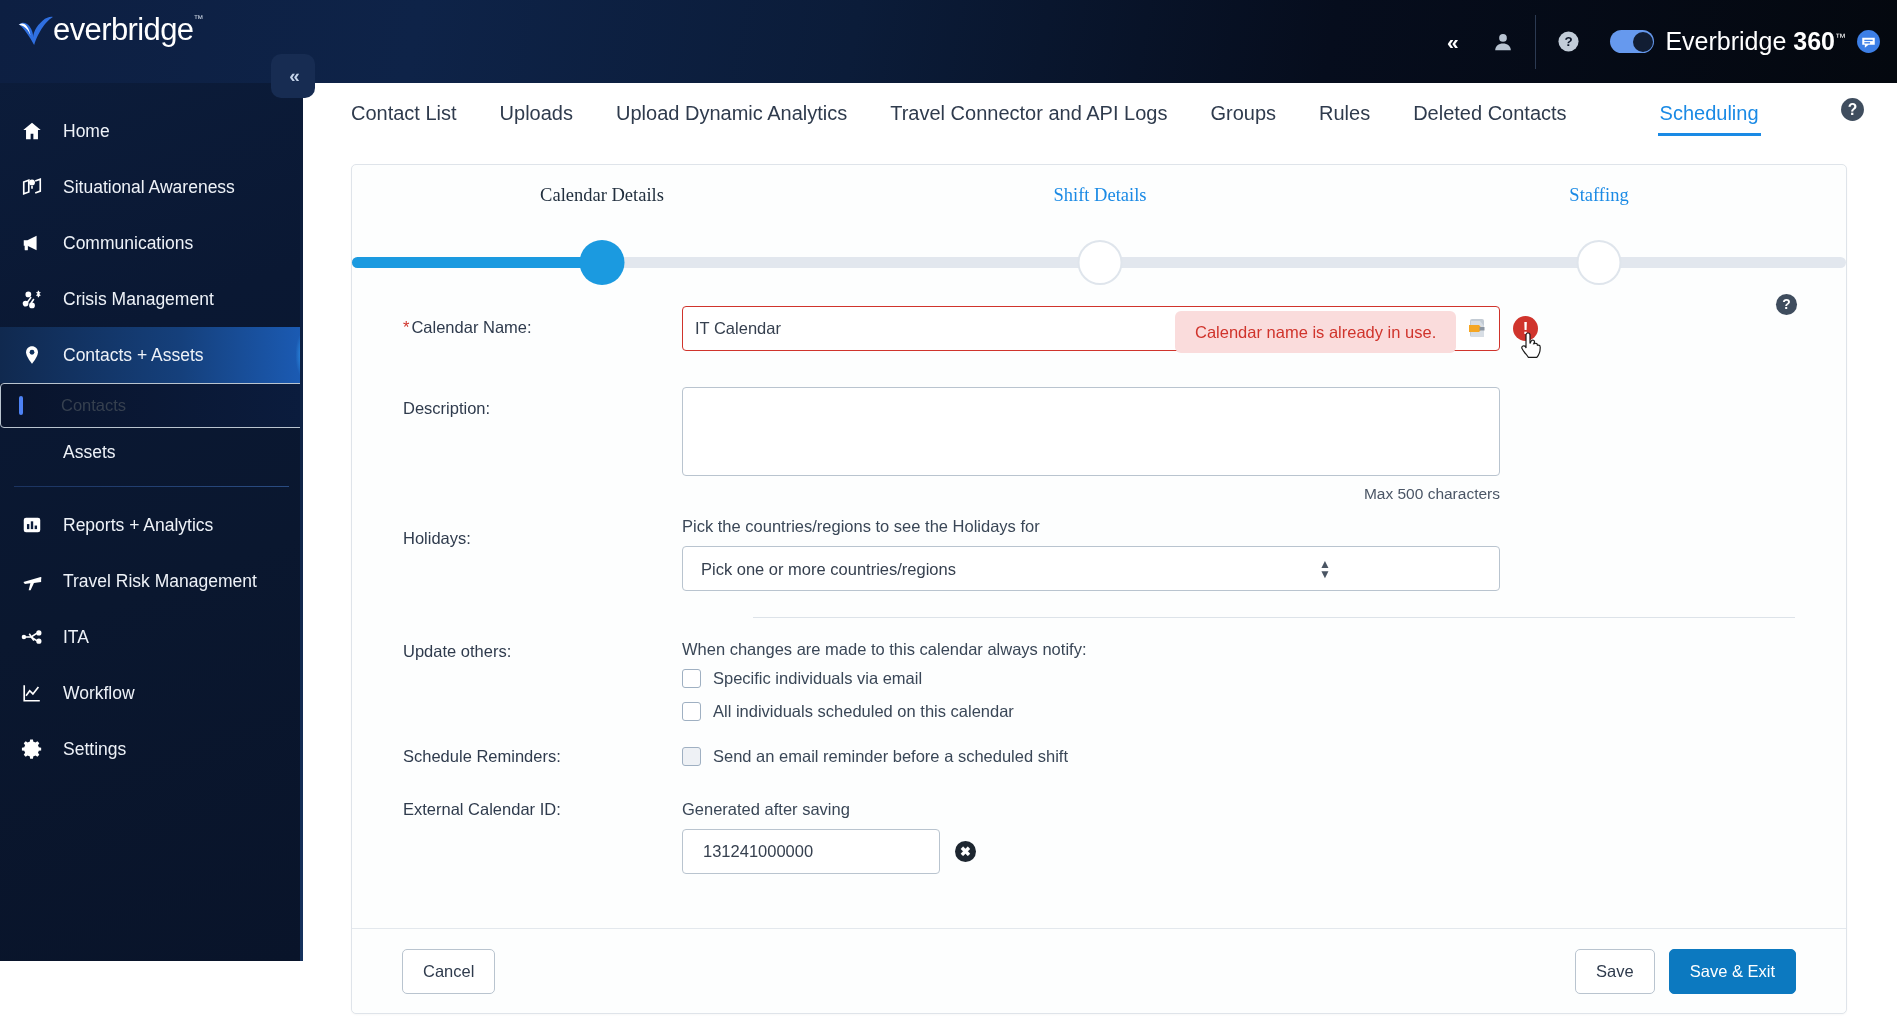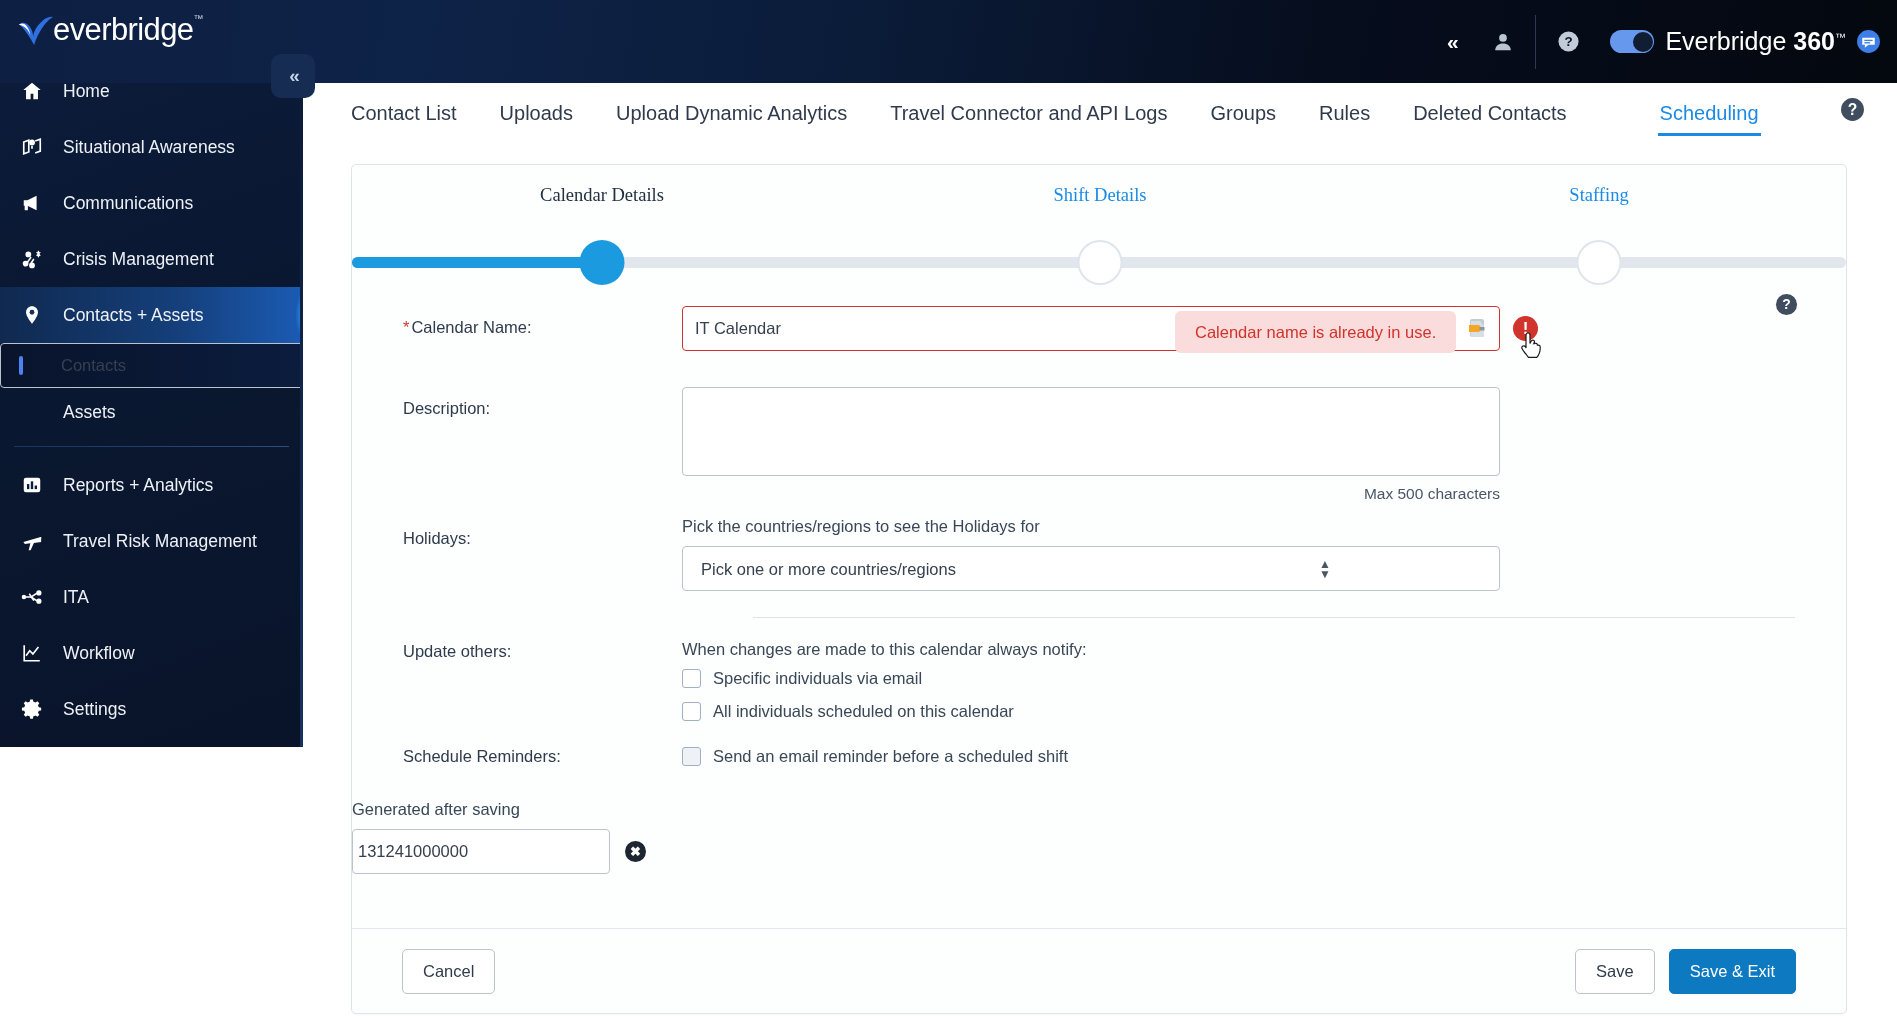--- a/index.html
+++ b/index.html
@@ -48,24 +48,24 @@
     position: absolute; right: 1.5px; top: 1.5px; width: 20px; height: 20px;
     border-radius: 50%; background: #111d33;
   }
   .brand360 { font-size: 25px; color: #ffffff; font-weight: 400; white-space: nowrap; }
   .brand360 b { font-weight: 700; }
   .brand360 sup { font-size: 11px; }
   .chat-icon { color: #4f8ff7; display: flex; align-items: center; cursor: pointer; }
 
   
   .sidebar {
-    position: absolute; left: 0; top: 0; width: 303px; height: 747px;
+    position: absolute; left: 0; top: 0; width: 303px; height: 961px;
     background: linear-gradient(160deg, #0c1d3c 0%, #0a1833 35%, #0a172f 60%, #09142a 100%);
     border-top-right-radius: 22px; border-bottom-right-radius: 0;
-    z-index: 20; padding-top: 43px; overflow: hidden;
+    z-index: 20; padding-top: 83px; overflow: hidden;
   }
   .sidebar::after {
     content:""; position:absolute; right:0; top:0; width:3px; height:100%;
     background: linear-gradient(180deg,#0a1833,#16325e);
   }
   .collapse-btn {
     position: absolute; left: 271px; top: 54px; width: 44px; height: 44px;
     background: #172c52; border-radius: 10px;
     display: flex; align-items: center; justify-content: center;
     color: #c5d4ea; font-size: 19px; font-weight: 700; letter-spacing: -3px;
@@ -192,21 +192,21 @@
   .chk-row { display: flex; align-items: center; margin-bottom: 14px; }
   .chk {
     width: 19px; height: 19px; border: 1.5px solid #9fb0c2; border-radius: 3px;
     background: #fff; flex: none; cursor: pointer;
   }
   .chk.gray { background: #eef1f5; }
   .chk-lbl { font-size: 16.5px; color: #3a4757; margin-left: 12px; }
 
   .inp-small {
     width: 258px; height: 45px; border: 1px solid #b9c4cf; border-radius: 4px;
-    font-size: 16.5px; color: #36404f; padding: 0 5px; background: #fff;
+    font-size: 16.5px; color: #36404f; padding: 0 20px; background: #fff;
     font-family: "Liberation Sans", sans-serif; outline: none;
   }
   .clear-x {
     display:inline-flex; align-items:center; justify-content:center;
     width: 21px; height: 21px; border-radius: 50%; background: #1d2630; color: #fff;
     font-size: 13px; margin-left: 15px; cursor: pointer; vertical-align: middle;
     font-weight: 700;
   }
 
   
@@ -540,20 +540,21 @@
           <div class="lbl" style="padding-top:0">Schedule Reminders:</div>
           <div class="fields">
             <div class="chk-row">
               <span class="chk gray"></span>
               <span class="chk-lbl">Send an email reminder before a scheduled shift</span>
             </div>
           </div>
         </div>
 
         <div class="row" style="margin-top:20px">
+          <div class="lbl" style="padding-top:0">External Calendar ID:</div>
           <div class="fields">
             <div class="sub-text">Generated after saving</div>
             <div style="display:flex;align-items:center;">
               <input class="inp-small" type="text" value="131241000000" style="">
               <span class="clear-x">✖</span>
             </div>
           </div>
         </div>
 
       </div>

